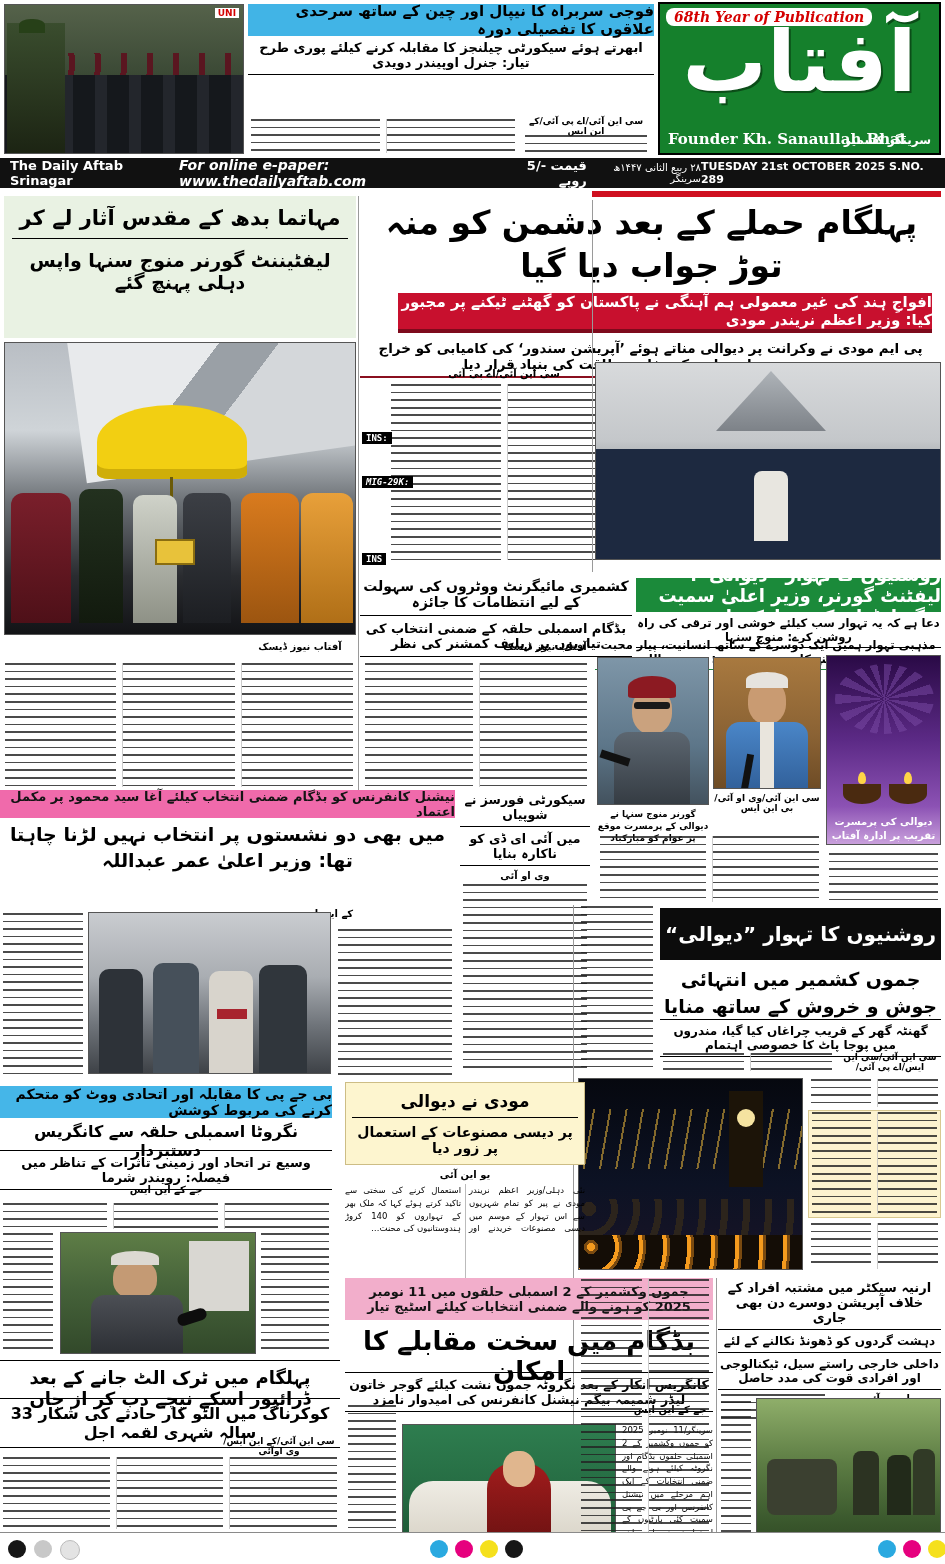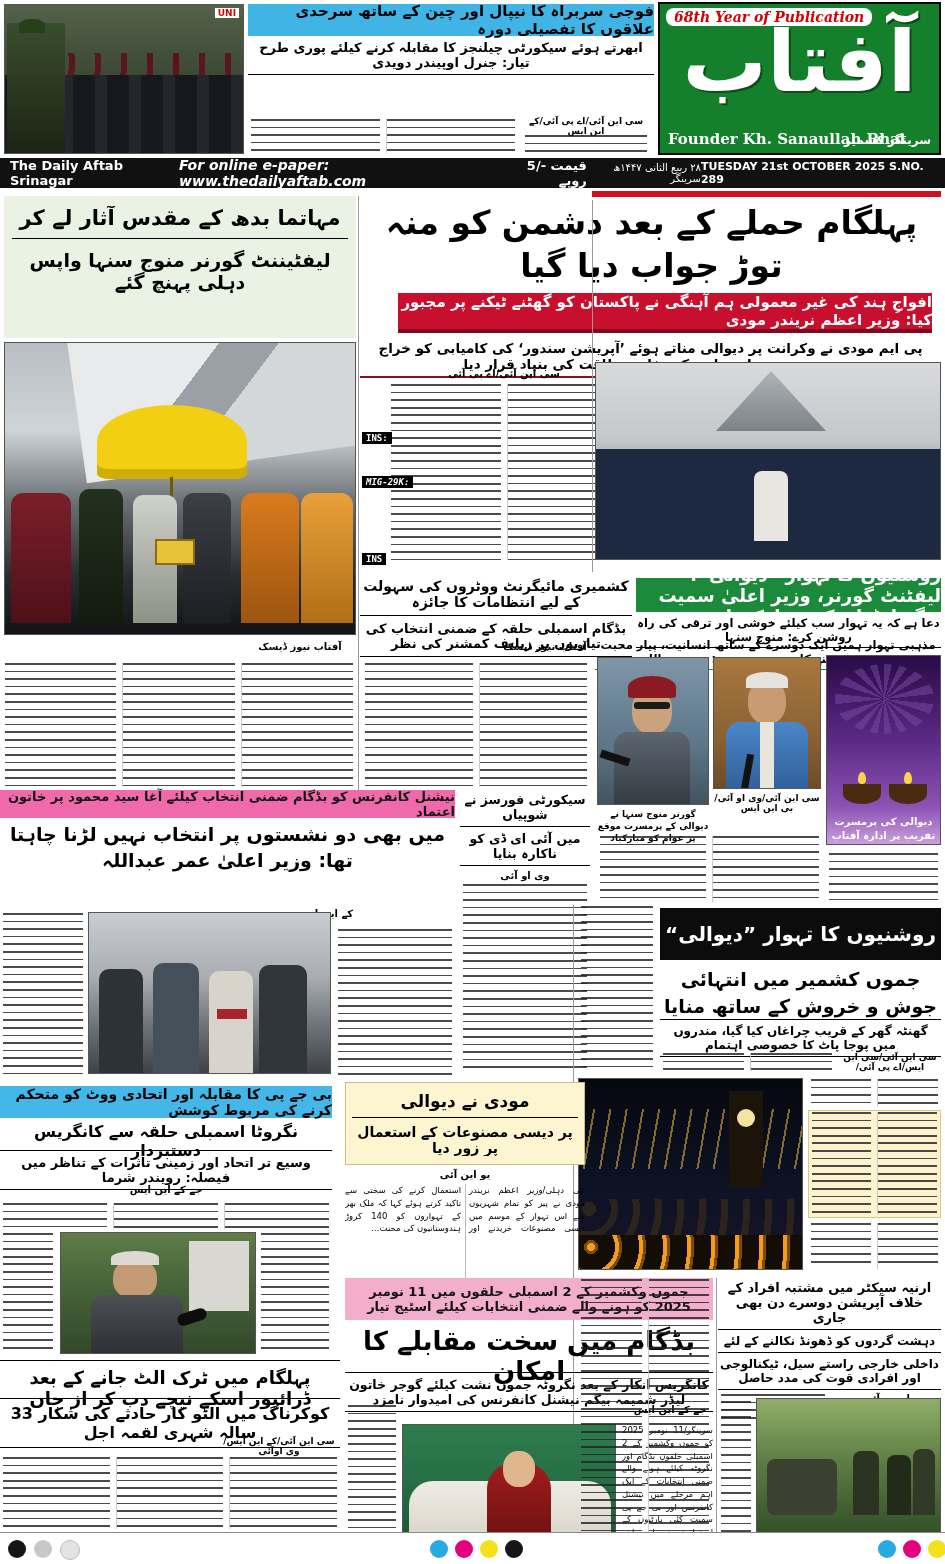--- a/index.html
+++ b/index.html
@@ -171,21 +171,21 @@
     <div class="smallcap abs" style="left:0;bottom:2px;width:100%;color:#fff;font-size:10px;">دیوالی کی پرمسرت تقریب پر ادارہ آفتاب</div>
   </div>
   <div class="cols abs" style="left:597px;top:835px;width:225px;height:68px;">
       <div class="col"></div>
       <div class="col"></div>
     </div>
   <div class="cols abs" style="left:826px;top:852px;width:115px;height:50px;">
       <div class="col"></div>
     </div>
 
-  <div class="strip abs" style="left:0;top:790px;width:455px;height:28px;background:#f06aab;font-size:13px;color:#141414;">نیشنل کانفرنس کو بڈگام ضمنی انتخاب کیلئے آغا سید محمود پر خاتون اعتماد</div>
+  <div class="strip abs" style="left:0;top:790px;width:455px;height:28px;background:#f06aab;font-size:13px;color:#141414;">نیشنل کانفرنس کو بڈگام ضمنی انتخاب کیلئے آغا سید محمود پر مکمل اعتماد</div>
   <div class="hl abs" style="left:0;top:822px;width:455px;height:52px;font-size:19px;line-height:1.35;">میں بھی دو نشستوں پر انتخاب نہیں لڑنا چاہتا تھا: وزیر اعلیٰ عمر عبداللہ</div>
   <div class="abs byline" style="left:285px;top:908px;width:80px;">کے این ایس</div>
   <div class="abs byline dr" style="left:295px;top:921px;width:60px;"></div>
   <div class="cols abs" style="left:0;top:912px;width:86px;height:164px;">
       <div class="col"></div>
     </div>
   <div class="cols abs" style="left:335px;top:928px;width:120px;height:148px;">
       <div class="col"></div>
     </div>
 

